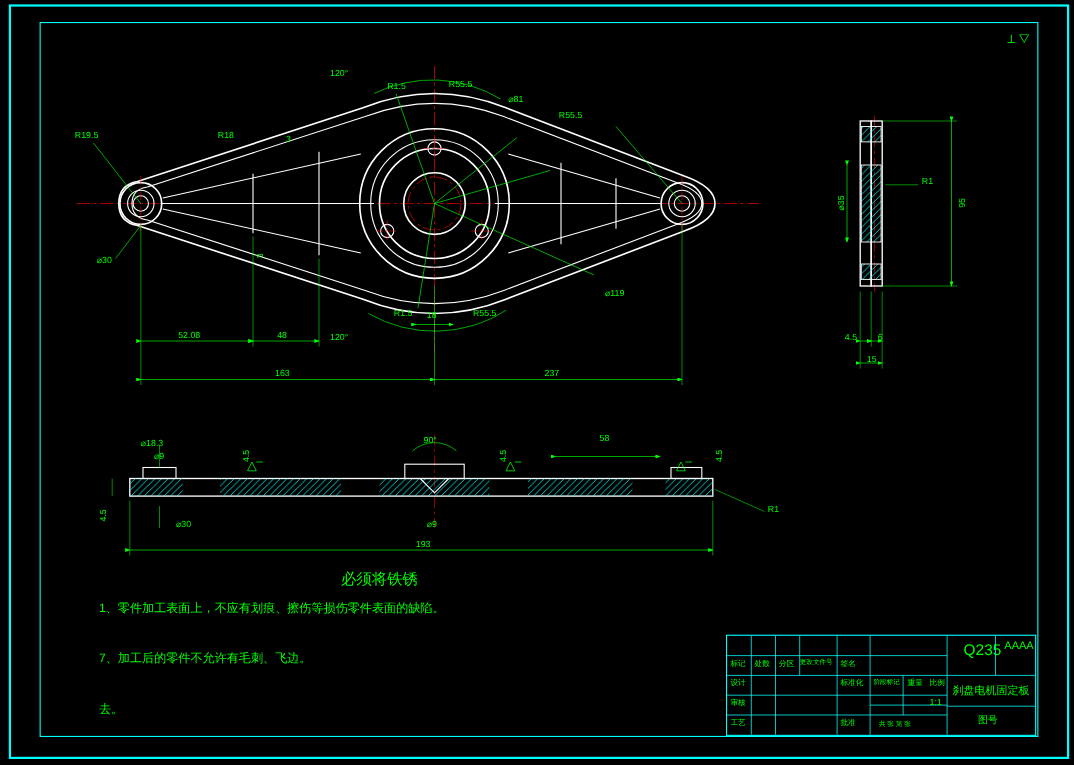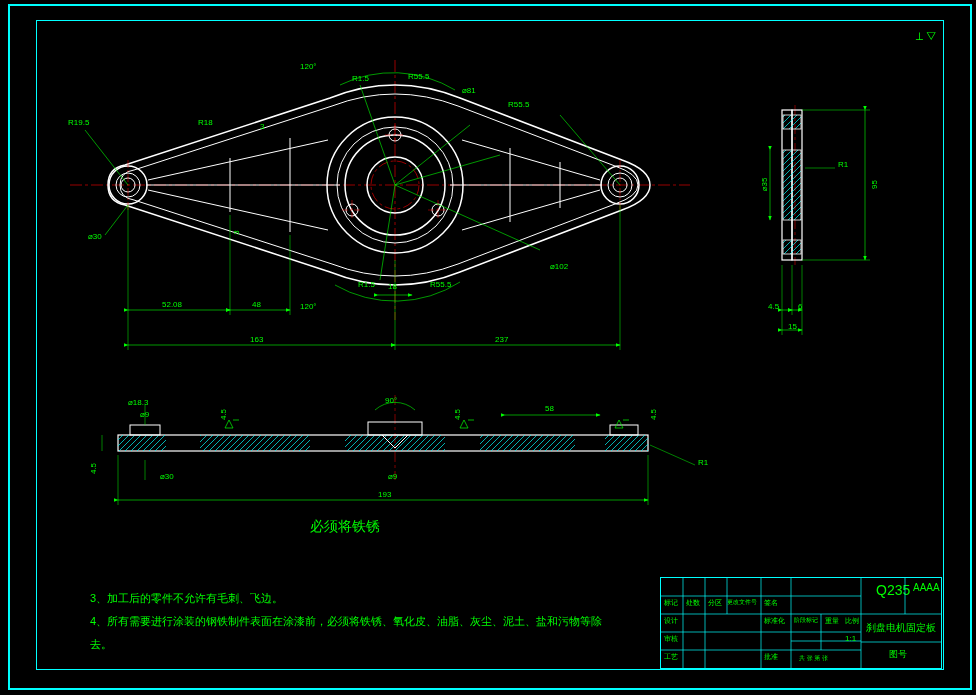--- a/index.html
+++ b/index.html
@@ -209,46 +209,46 @@
   <div class="txt-dim" style="left:250px;top:335px">163</div>
   <div class="txt-dim" style="left:495px;top:335px">237</div>
   <div class="txt-dim" style="left:300px;top:62px">120°</div>
   <div class="txt-dim" style="left:300px;top:302px">120°</div>
   <div class="txt-dim" style="left:352px;top:74px">R1.5</div>
   <div class="txt-dim" style="left:358px;top:280px">R1.5</div>
   <div class="txt-dim" style="left:408px;top:72px">R55.5</div>
   <div class="txt-dim" style="left:508px;top:100px">R55.5</div>
   <div class="txt-dim" style="left:430px;top:280px">R55.5</div>
   <div class="txt-dim" style="left:462px;top:86px">⌀81</div>
-  <div class="txt-dim" style="left:550px;top:262px">⌀102</div>
+  <div class="txt-dim" style="left:550px;top:262px">⌀119</div>
   <div class="txt-dim" style="left:234px;top:228px;transform:rotate(-90deg)">3</div>
 
   <div class="txt-dim" style="left:838px;top:160px">R1</div>
   <div class="txt-dim" style="left:870px;top:180px;transform:rotate(-90deg)">95</div>
   <div class="txt-dim" style="left:758px;top:180px;transform:rotate(-90deg)">⌀35</div>
   <div class="txt-dim" style="left:768px;top:302px">4.5</div>
   <div class="txt-dim" style="left:798px;top:302px">6</div>
   <div class="txt-dim" style="left:788px;top:322px">15</div>
 
   <div class="txt-dim" style="left:128px;top:398px">⌀18.3</div>
   <div class="txt-dim" style="left:140px;top:410px">⌀9</div>
   <div class="txt-dim" style="left:160px;top:472px">⌀30</div>
   <div class="txt-dim" style="left:388px;top:472px">⌀9</div>
   <div class="txt-dim" style="left:88px;top:464px;transform:rotate(-90deg)">4.5</div>
   <div class="txt-dim" style="left:218px;top:410px;transform:rotate(-90deg)">4.5</div>
   <div class="txt-dim" style="left:452px;top:410px;transform:rotate(-90deg)">4.5</div>
   <div class="txt-dim" style="left:648px;top:410px;transform:rotate(-90deg)">4.5</div>
-  <div class="txt-dim" style="left:545px;top:404px">58</div>
+  <div class="txt-dim" style="left:545px;top:394px">58</div>
   <div class="txt-dim" style="left:378px;top:490px">193</div>
   <div class="txt-dim" style="left:385px;top:396px">90°</div>
   <div class="txt-dim" style="left:698px;top:458px">R1</div>
 
   <div class="title-hdr" style="left:310px;top:518px">必须将铁锈</div>
-  <div class="txt-req" style="left:90px;top:591px">3、加工后的零件不允许有毛刺、飞边。</div>
-  <div class="txt-req" style="left:90px;top:614px">4、所有需要进行涂装的钢铁制件表面在涂漆前，必须将铁锈、氧化皮、油脂、灰尘、泥土、盐和污物等除</div>
+  <div class="txt-req" style="left:90px;top:545px">1、零件加工表面上，不应有划痕、擦伤等损伤零件表面的缺陷。</div>
+  <div class="txt-req" style="left:90px;top:591px">7、加工后的零件不允许有毛刺、飞边。</div>
   <div class="txt-req" style="left:90px;top:637px">   去。</div>
 
   <div class="tb">
 
     <svg width="280" height="90" style="left:0;top:0">
       <g stroke="#0ff" stroke-width="0.7">
         <line x1="0" y1="18" x2="200" y2="18"></line>
         <line x1="0" y1="36" x2="280" y2="36"></line>
         <line x1="0" y1="54" x2="200" y2="54"></line>
         <line x1="0" y1="72" x2="200" y2="72"></line>

